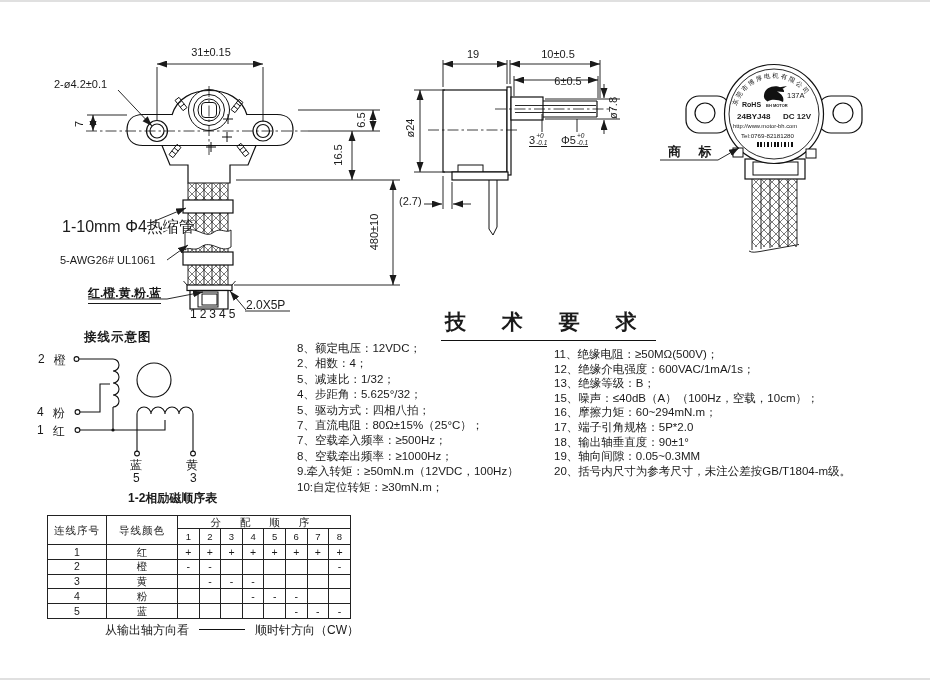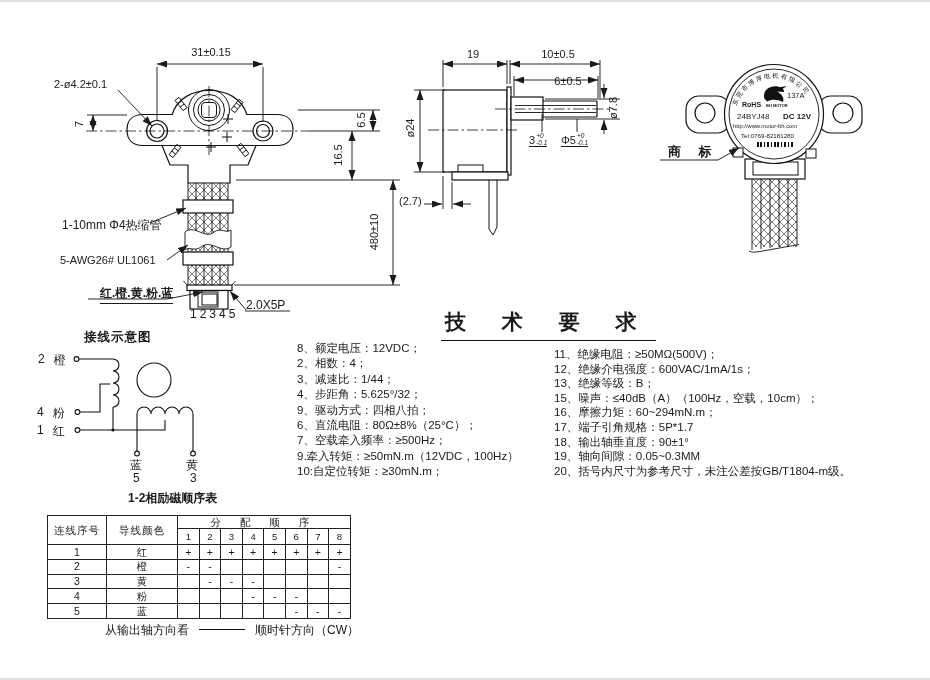--- a/index.html
+++ b/index.html
@@ -5,21 +5,21 @@
   html,body{margin:0;padding:0;background:#fff;}
   .canvas{position:relative;width:930px;height:680px;background:#fff;overflow:hidden;
           font-family:"Liberation Sans", sans-serif;color:#1a1a1a;
           border-top:2px solid #e0e0e0;border-bottom:2px solid #e0e0e0;box-sizing:border-box;}
   svg{position:absolute;left:0;top:0;}
   .txt{position:absolute;white-space:nowrap;color:#1a1a1a;}
   .dim{font-size:11px;}
   .rot{transform:rotate(-90deg);transform-origin:center center;text-align:center;}
   .ctr{text-align:center;}
   .ul{border-bottom:1.2px solid #1a1a1a;padding-bottom:1px;}
-  .lbl{font-size:12px;}
+  .lbl{font-size:16px;}
   .pins{font-size:12px;letter-spacing:3px;}
   .tolwrap{display:inline-flex;align-items:center;font-size:11px;border-bottom:1.2px solid #1a1a1a;}
   .tol{display:inline-flex;flex-direction:column;font-size:6.5px;line-height:6.5px;margin-left:1px;}
   .tech-title{position:absolute;font-size:21px;letter-spacing:15px;border-bottom:1.6px solid #111;
               padding:0 4px 4px 4px;font-weight:bold;}
   .tech-col{position:absolute;font-size:11.5px;}
   .tech-col div{height:15.4px;line-height:15.4px;white-space:nowrap;}
   .tech-col.right div{height:14.6px;line-height:14.6px;}
   .wtitle{font-size:12.5px;font-weight:bold;letter-spacing:1px;}
   .wterm{font-size:12px;display:flex;gap:9px;}
@@ -214,21 +214,21 @@
 </svg>
 
 <span class="txt dim ctr" style="left:180px;top:44px;width:62px;">31±0.15</span>
 <span class="txt dim" style="left:54px;top:76px;">2-ø4.2±0.1</span>
 <span class="txt dim rot" style="left:71px;top:116px;width:16px;">7</span>
 <span class="txt dim rot" style="left:349px;top:112px;width:24px;">6.5</span>
 <span class="txt dim rot" style="left:323px;top:147px;width:30px;">16.5</span>
 <span class="txt dim rot" style="left:350px;top:224px;width:48px;">480±10</span>
 <span class="txt lbl" style="left:62px;top:215px;">1-10mm Φ4热缩管</span>
 <span class="txt dim" style="left:60px;top:252px;">5-AWG26# UL1061</span>
-<span class="txt ul" style="left:88px;top:283px;font-size:12px;font-weight:bold;margin-left:12px;">红.橙.黄.粉.蓝</span>
+<span class="txt ul" style="left:88px;top:283px;font-size:12px;font-weight:bold;">红.橙.黄.粉.蓝</span>
 <span class="txt dim" style="left:246px;top:296px;font-size:12px;">2.0X5P</span>
 <span class="txt pins" style="left:190px;top:305px;">12345</span>
 
 <span class="txt dim ctr" style="left:455px;top:46px;width:36px;">19</span>
 <span class="txt dim ctr" style="left:528px;top:46px;width:60px;">10±0.5</span>
 <span class="txt dim ctr" style="left:540px;top:73px;width:56px;">6±0.5</span>
 <span class="txt dim rot" style="left:396px;top:120px;width:28px;">ø24</span>
 <span class="txt dim rot" style="left:597px;top:100px;width:32px;">ø7.8</span>
 <span class="txt dim" style="left:399px;top:193px;">(2.7)</span>
 <span class="txt tolwrap" style="left:529px;top:131px;">
@@ -243,21 +243,21 @@
       <span class="tol">
         <i>+0</i>
         <i>-0.1</i>
       </span>
     </span>
 
 <span class="txt tm" style="left:668px;top:141px;">商 标</span>
 <span class="txt mlabel" style="left:742px;top:99px;font-size:7px;font-weight:bold;">RoHS</span>
 <span class="txt mlabel" style="left:787px;top:89px;font-size:7.5px;">137A</span>
 <span class="txt mlabel" style="left:766px;top:101px;font-size:4px;font-weight:bold;">BH MOTOR</span>
-<span class="txt mlabel" style="left:737px;top:110px;font-size:8px;font-weight:normal;">24BYJ48</span>
+<span class="txt mlabel" style="left:737px;top:110px;font-size:8px;font-weight:bold;">24BYJ48</span>
 <span class="txt mlabel" style="left:783px;top:110px;font-size:8px;font-weight:bold;">DC 12V</span>
 <span class="txt mlabel" style="left:733px;top:121px;font-size:5.8px;">http://www.motor-bh.com</span>
 <span class="txt mlabel" style="left:741px;top:130px;font-size:6.2px;">Tel:0769-82181280</span>
 <div class="barcode"></div>
 
 <span class="txt wtitle" style="left:84px;top:327px;">接线示意图</span>
 <span class="txt wterm" style="left:38px;top:350px;">
       <span>2</span>
       <span>橙</span>
     </span>
@@ -272,35 +272,36 @@
 <span class="txt wsingle" style="left:130px;top:455px;">蓝</span>
 <span class="txt wsingle" style="left:133px;top:469px;">5</span>
 <span class="txt wsingle" style="left:186px;top:455px;">黄</span>
 <span class="txt wsingle" style="left:190px;top:469px;">3</span>
 <span class="txt wcap" style="left:128px;top:488px;">1-2相励磁顺序表</span>
 
 <div class="tech-title" style="left:441px;top:306px;">技 术 要 求</div>
 <div class="tech-col" style="left:297px;top:339px;">
   <div>8、额定电压：12VDC；</div>
   <div>2、相数：4；</div>
-  <div>3、减速比：1/44；</div>
+  <div>5、减速比：1/32；</div>
   <div>4、步距角：5.625°/32；</div>
-  <div>9、驱动方式：四相八拍；</div>
-  <div>6、直流电阻：80Ω±8%（25°C）；</div>
+  <div>5、驱动方式：四相八拍；</div>
+  <div>7、直流电阻：80Ω±15%（25°C）；</div>
   <div>7、空载牵入频率：≥500Hz；</div>
+  <div>8、空载牵出频率：≥1000Hz；</div>
   <div>9.牵入转矩：≥50mN.m（12VDC，100Hz）</div>
   <div>10:自定位转矩：≥30mN.m；</div>
 </div>
 <div class="tech-col right" style="left:554px;top:345px;">
   <div>11、绝缘电阻：≥50MΩ(500V)；</div>
   <div>12、绝缘介电强度：600VAC/1mA/1s；</div>
   <div>13、绝缘等级：B；</div>
   <div>15、噪声：≤40dB（A）（100Hz，空载，10cm）；</div>
   <div>16、摩擦力矩：60~294mN.m；</div>
-  <div>17、端子引角规格：5P*1.7</div>
+  <div>17、端子引角规格：5P*2.0</div>
   <div>18、输出轴垂直度：90±1°</div>
   <div>19、轴向间隙：0.05~0.3MM</div>
   <div>20、括号内尺寸为参考尺寸，未注公差按GB/T1804-m级。</div>
 </div>
 
 <table class="seq">
   <tbody>
         <tr class="hdr1">
     <td class="c1" rowspan="2" style="letter-spacing:1px;">连线序号</td>
     <td class="c2" rowspan="2" style="letter-spacing:1px;">导线颜色</td>

